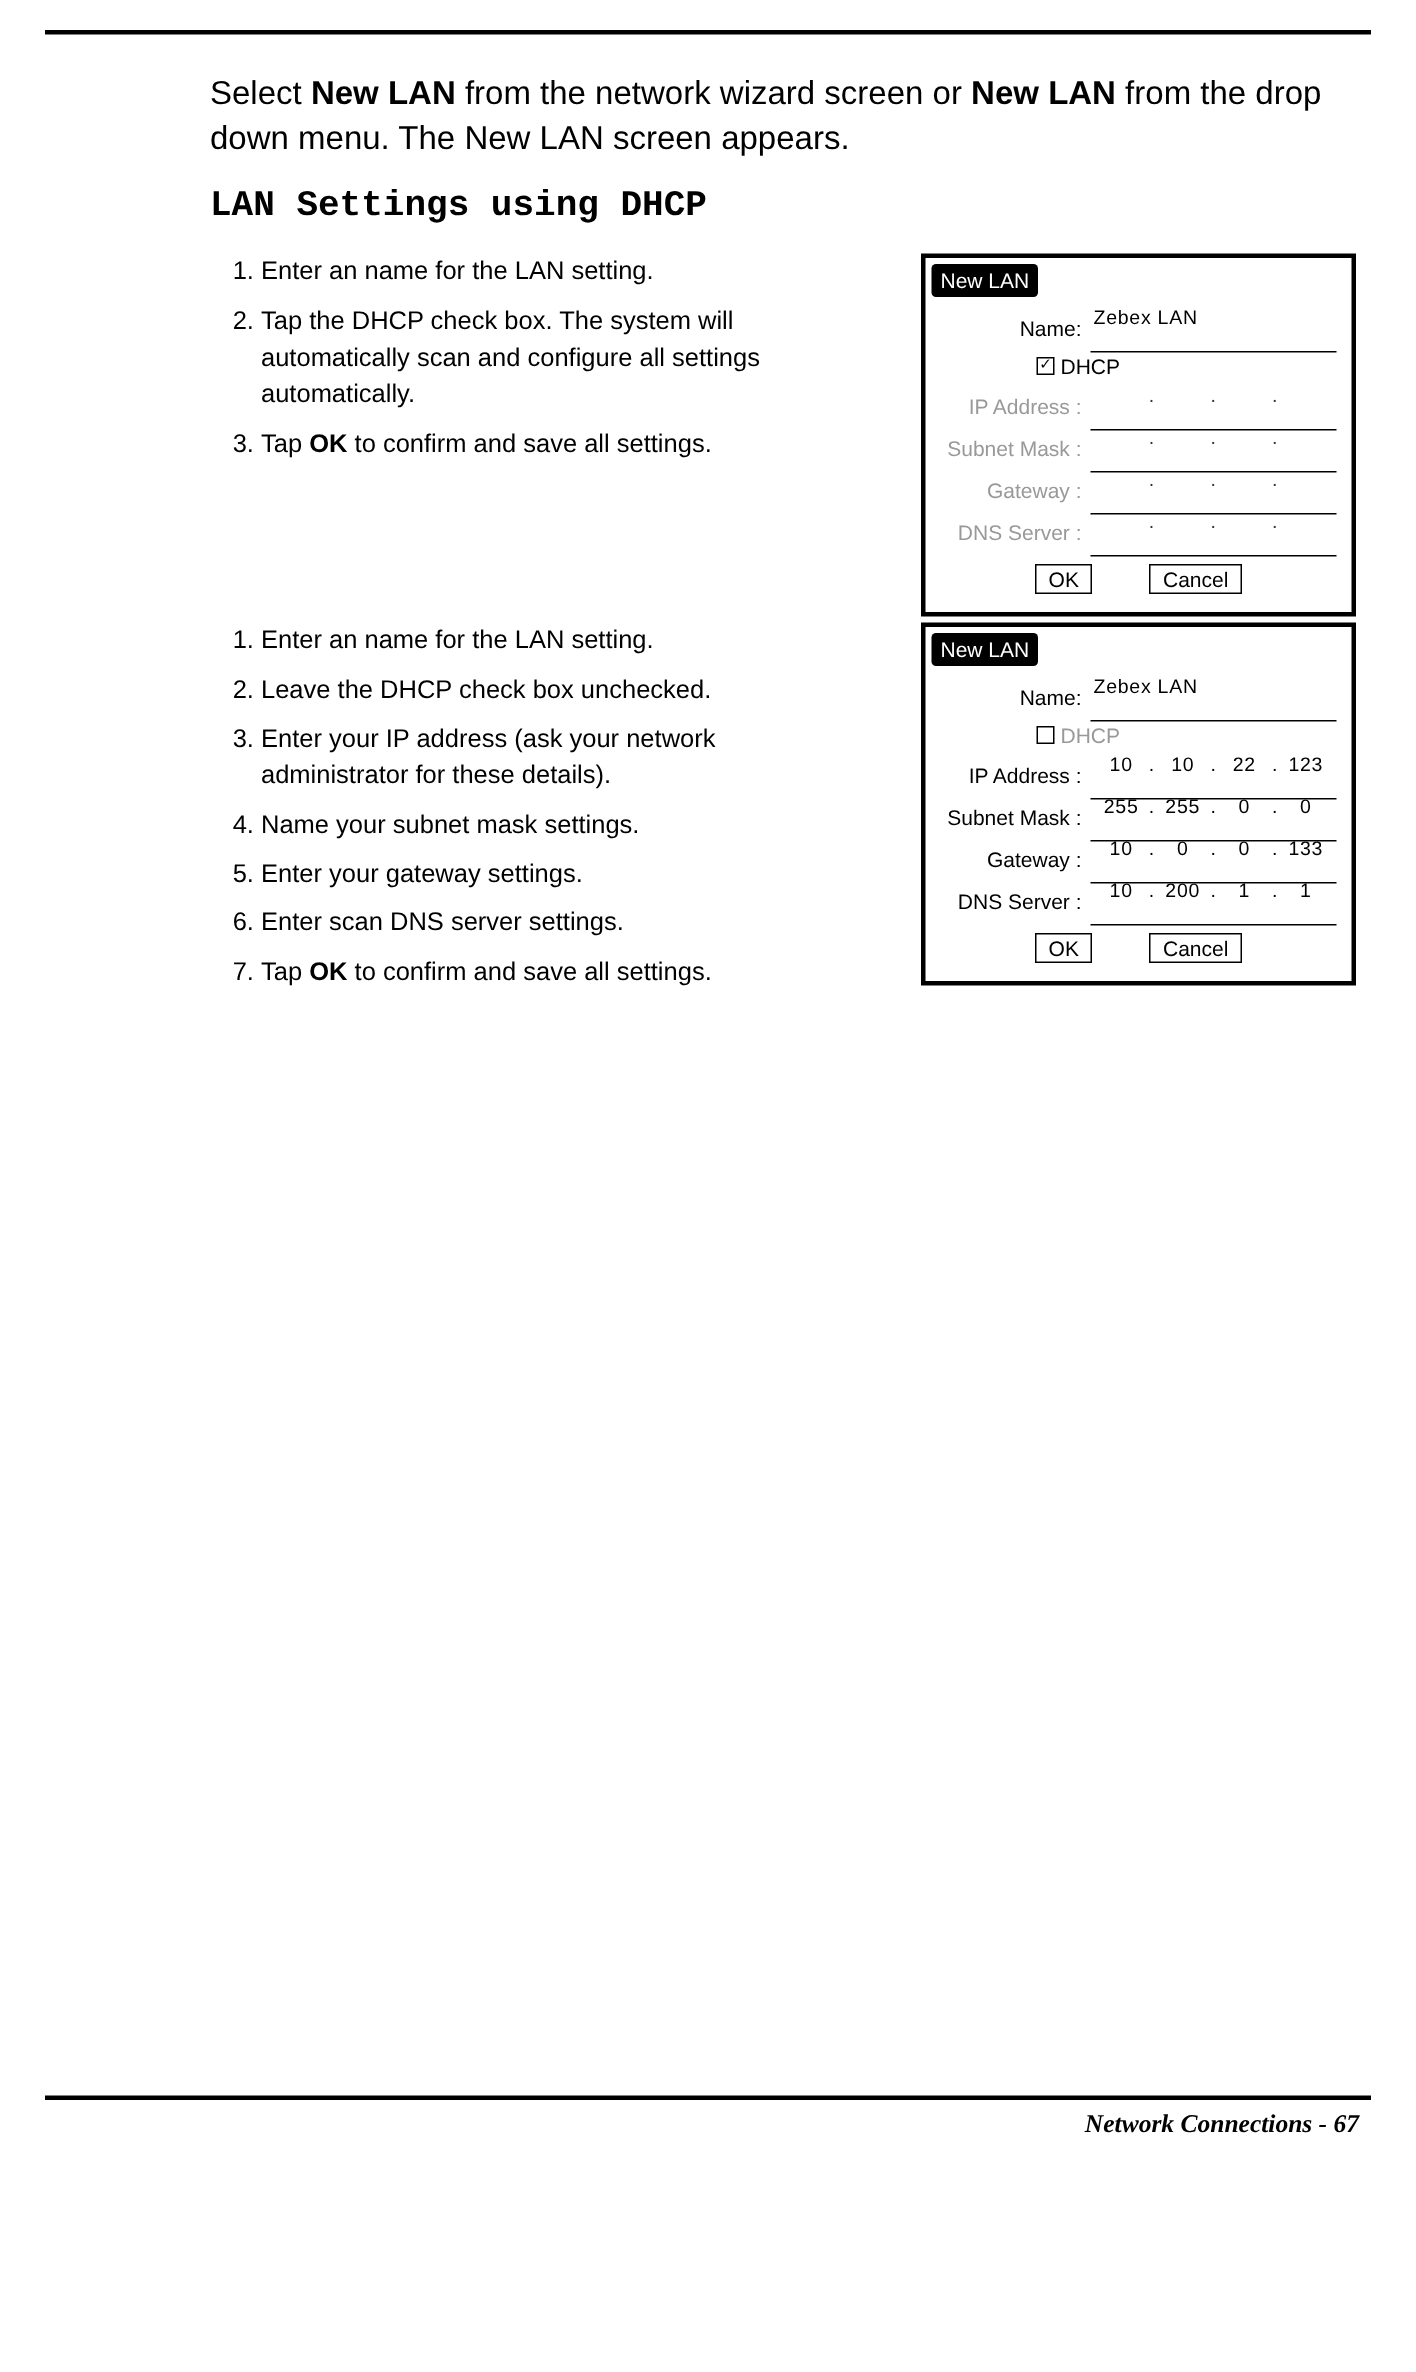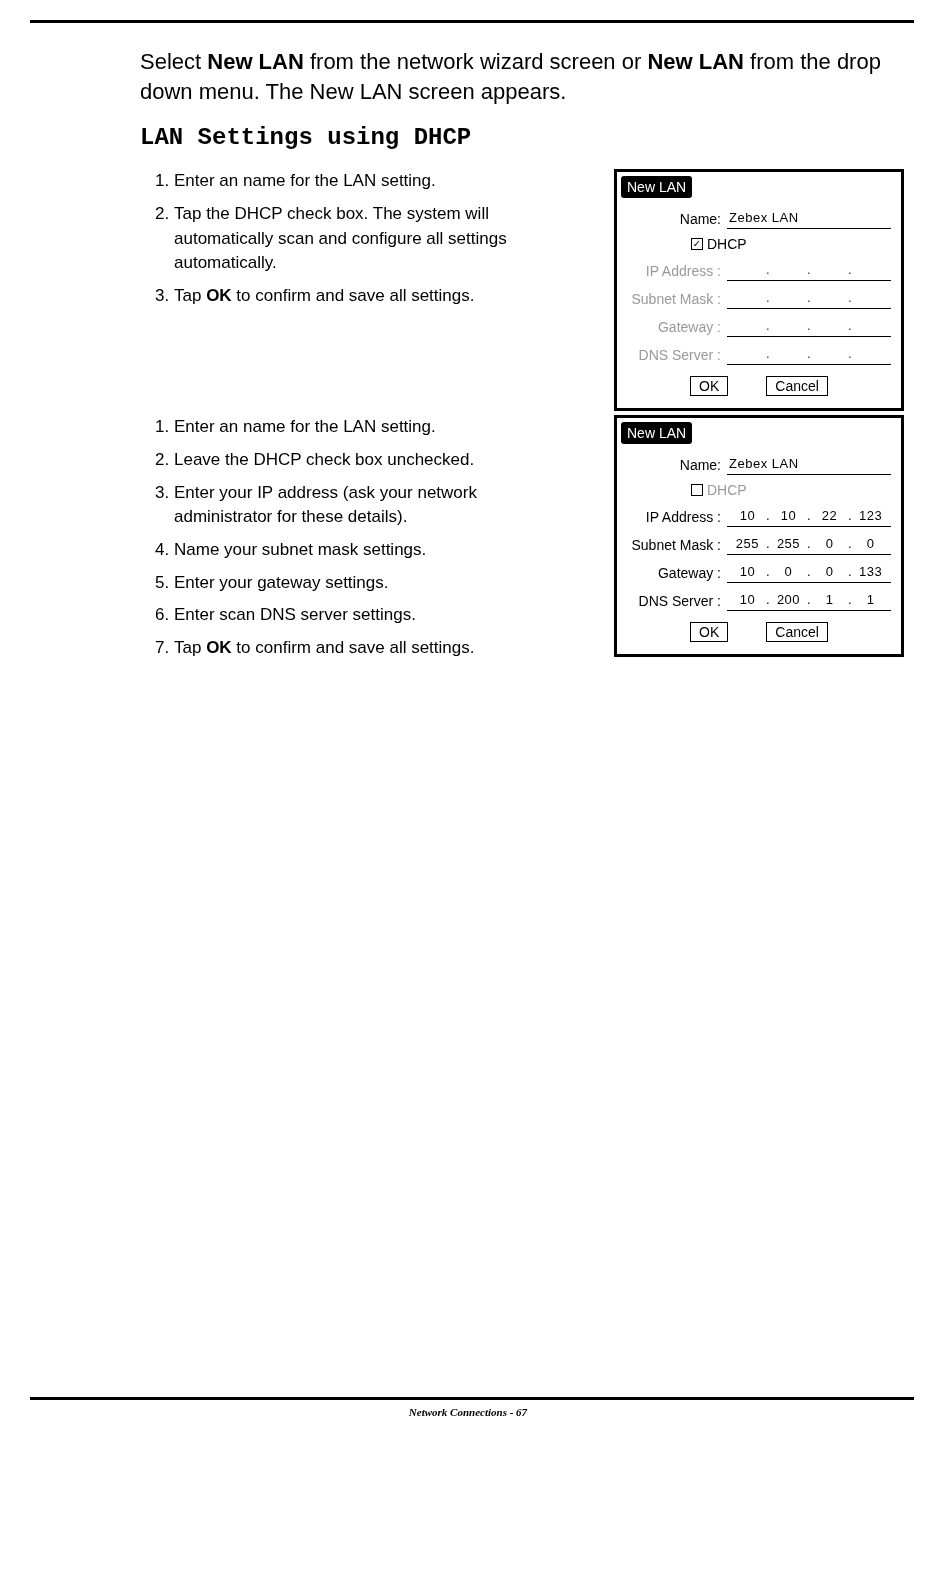--- a/index.html
+++ b/index.html
@@ -81,21 +81,21 @@
     width: 100px;
     text-align: right;
     padding-right: 6px;
     font-size: 14px;
   }
   .field-label.disabled { color: #999; }
   .field-value {
     flex: 1;
     border-bottom: 1px solid #000;
     font-size: 13px;
-    padding: 0 2px 3px 2px;
+    padding: 0 2px 15px 2px;
     min-height: 16px;
     display: flex;
     justify-content: space-between;
     letter-spacing: 0.5px;
   }
   .field-value .oct { flex:1; text-align:center; }
   .field-value.dots-only { color:#333; }
   .dhcp-row {
     display: flex;
     align-items: center;
@@ -125,25 +125,25 @@
     padding: 1px 8px;
     font-size: 14px;
     background: #fff;
   }
   .spacer { height: 700px; }
   .bottom-rule {
     border-top: 3px solid #000;
     margin-top: 10px;
   }
   .footer {
-    text-align: center;
+    text-align: right;
     font-family: Georgia, 'Times New Roman', serif;
     font-style: italic;
     font-weight: bold;
-    font-size: 11px;
+    font-size: 17px;
     padding: 6px 8px 20px 0;
   }
 </style>
 </head>
 <body>
 
 <div class="top-rule"></div>
 
 <div class="content">
 

